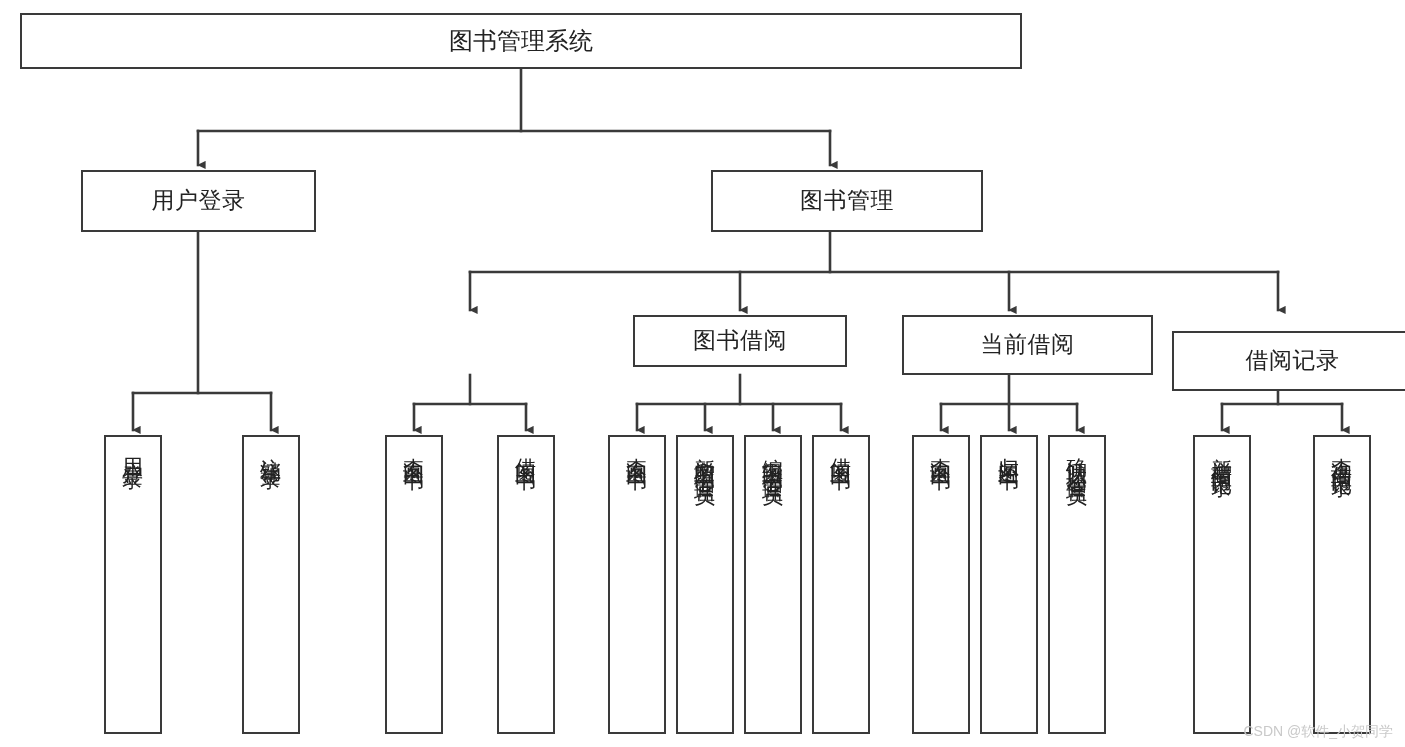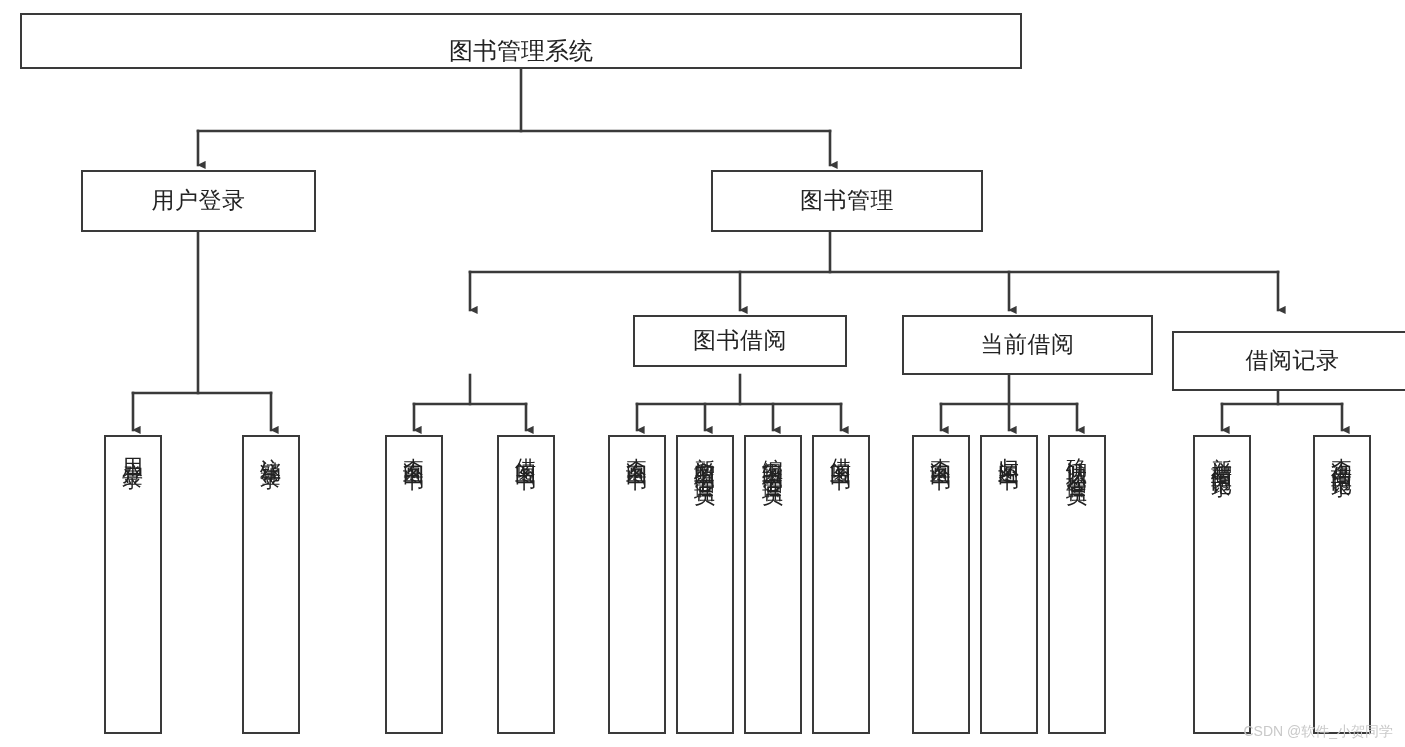--- a/index.html
+++ b/index.html
@@ -35,21 +35,20 @@
     justify-content: center;
     color: #222222;
   }
   .node.horiz {
     font-size: 23px;
     letter-spacing: 0.5px;
     line-height: 1.1;
   }
   .node.root {
     font-size: 24px;
-    align-items: flex-end;
   }
   .node.leaf {
     font-size: 21px;
     align-items: flex-start;
     justify-content: center;
     padding-top: 4px;
   }
   .vtext {
     writing-mode: vertical-rl;
     text-orientation: upright;

